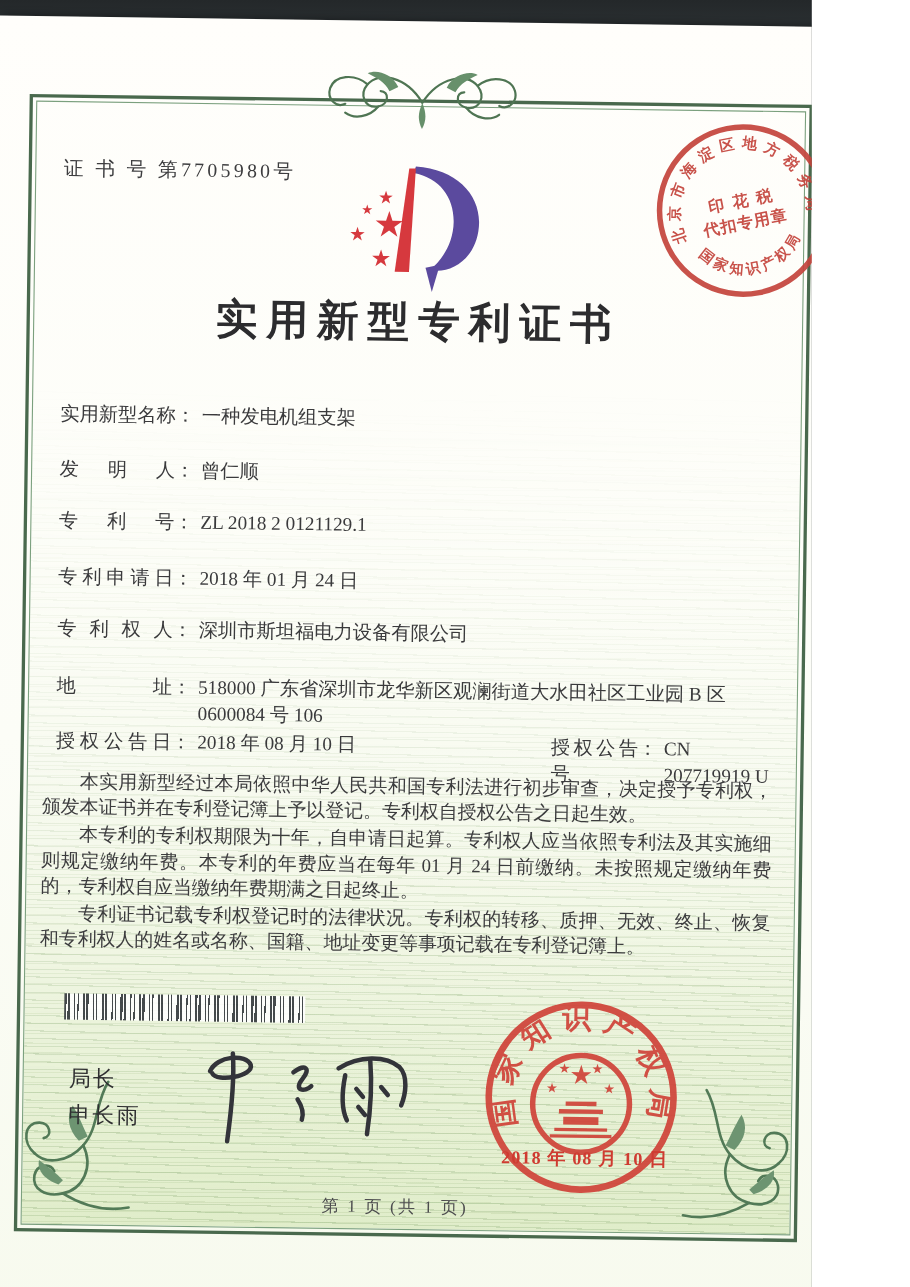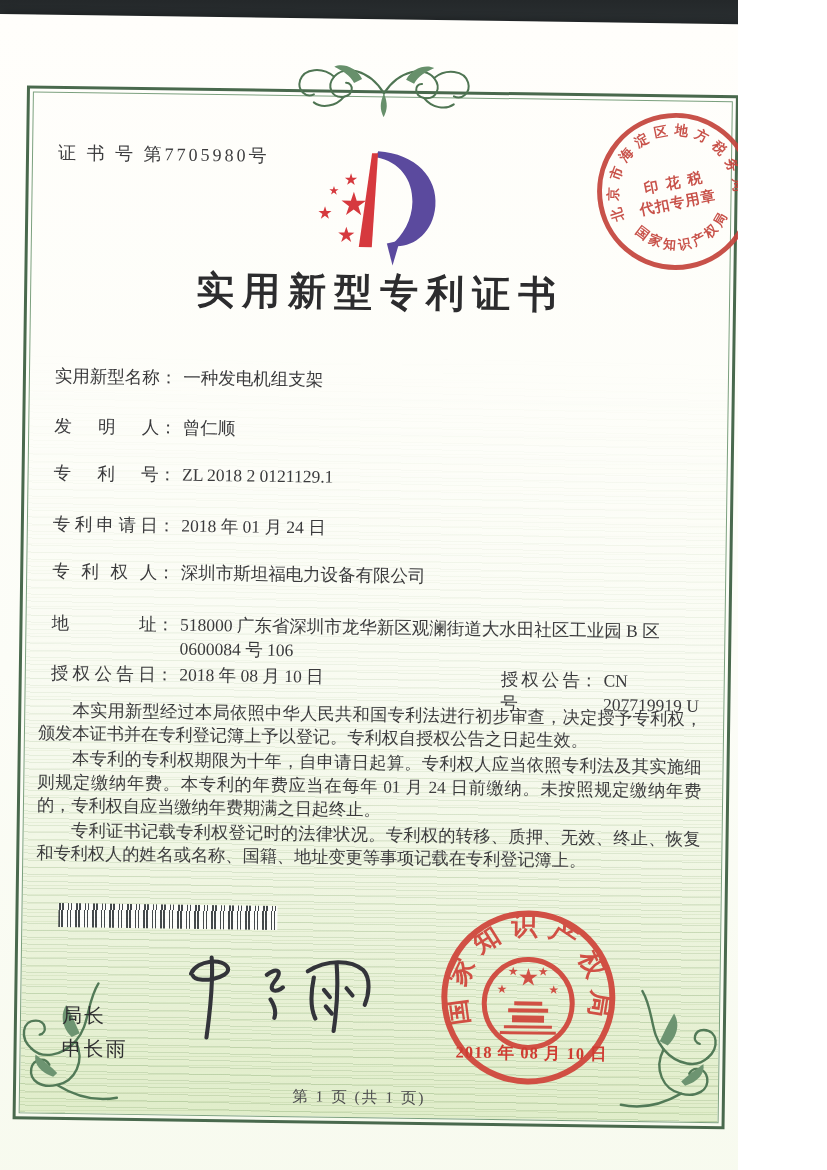--- a/index.html
+++ b/index.html
@@ -27,21 +27,21 @@
   .flabel{display:inline-block;width:105px;text-align:justify;text-align-last:justify;flex:none;}
   .fcolon{flex:none;}
   .fval{margin-left:6px;}
   .addr .fval{width:500px;line-height:24px;}
   .grant-right{position:absolute;left:450px;top:0;display:flex;font-size:17.5px;}
   .glabel{display:inline-block;width:92px;text-align:justify;text-align-last:justify;}
   .paras{position:absolute;left:48px;top:684px;width:664px;font-size:17.2px;line-height:23.2px;color:#3c3c3e;text-align:justify;}
   .paras p{margin:0 0 2px 0;text-indent:2em;}
   .barcode{position:absolute;left:71px;top:888px;width:219px;height:24px;opacity:.88;
            background:repeating-linear-gradient(90deg,#2e3338 0 2px,#fff 2px 3px,#2e3338 3px 5px,#fff 5px 9px,#2e3338 9px 10px,#fff 10px 12px,#2e3338 12px 13px,#fff 13px 17px);}
-  .director{position:absolute;left:76px;top:984px;font-family:"Liberation Sans","DejaVu Sans",sans-serif;
+  .director{position:absolute;left:76px;top:950px;font-family:"Liberation Sans","DejaVu Sans",sans-serif;
             font-size:20px;line-height:33px;color:#2f2f31;letter-spacing:2px;}
   .signature{position:absolute;left:190px;top:928px;width:210px;height:102px;}
   .main-seal{position:absolute;left:452px;top:886px;width:180px;height:180px;opacity:.93;}
   .seal-date{position:absolute;left:456px;top:1021px;width:180px;text-align:center;font-size:16.5px;
              letter-spacing:1px;color:#cf3b31;font-weight:700;}
   .footer{position:absolute;left:28px;top:1068px;width:692px;text-align:center;font-size:15.5px;
           letter-spacing:2px;color:#4c4c4e;}
   .orn{position:absolute;}
   svg text{user-select:none;}
 </style>

